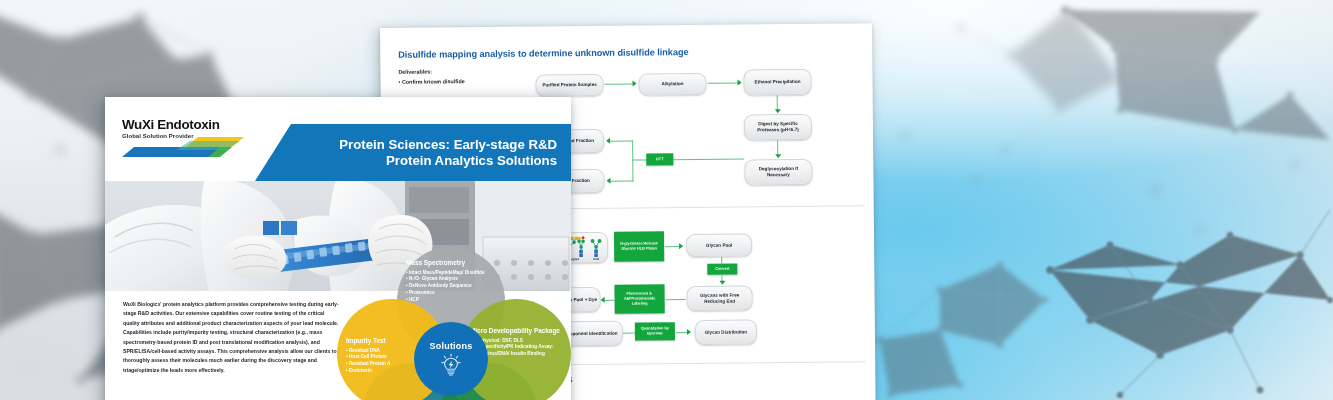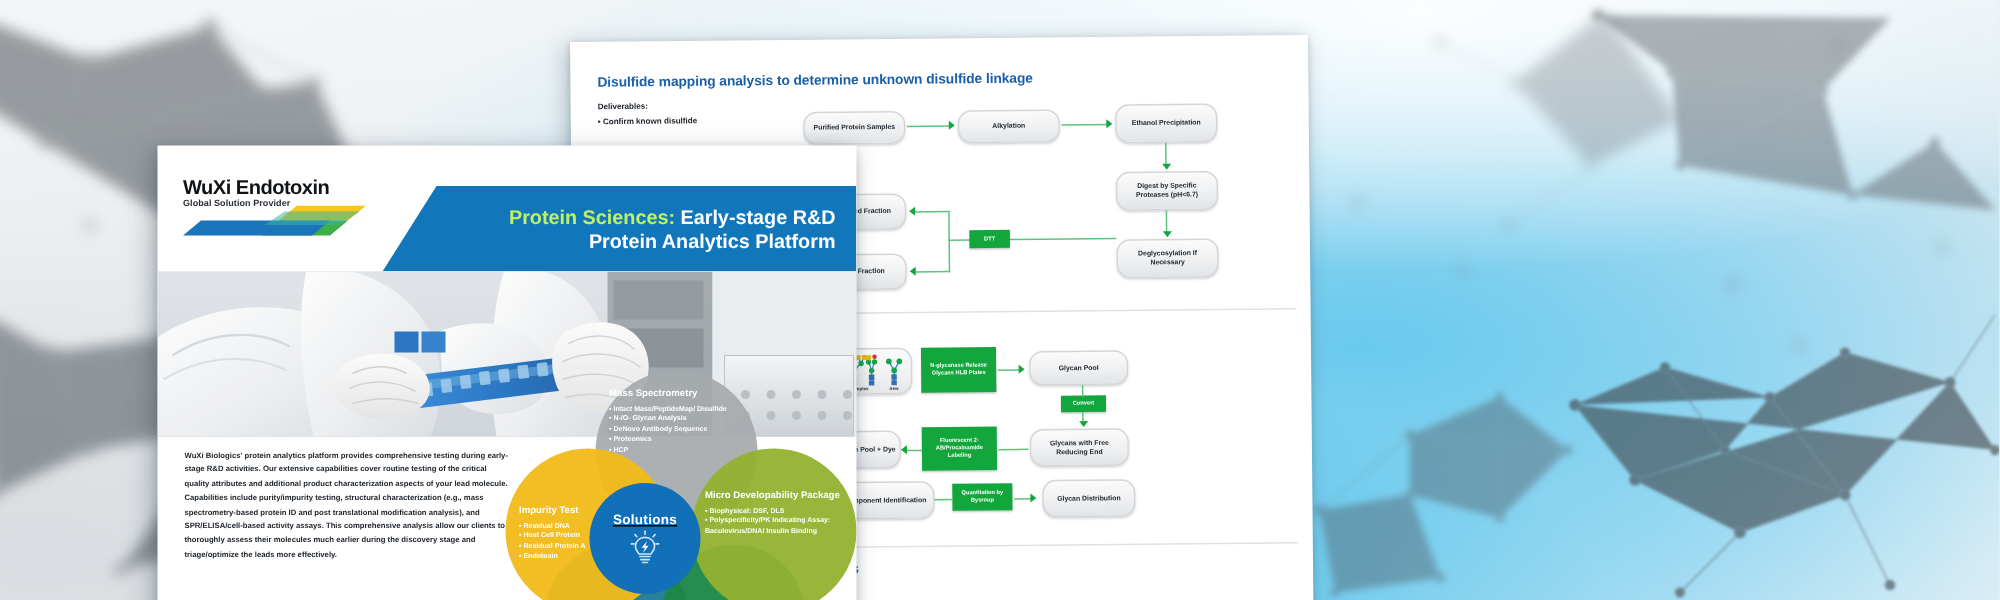--- a/index.html
+++ b/index.html
@@ -124,21 +124,21 @@
   
   #banner{
     position:absolute; left:150px; top:27px; right:0; height:57px;
     background:#1276bb;
     clip-path:polygon(36px 0, 100% 0, 100% 100%, 0 100%);
     display:flex; flex-direction:column; align-items:flex-end; justify-content:center;
     padding-right:14px;
   }
   .banner-l1{ font-size:13.2px; font-weight:bold; line-height:1.18; white-space:nowrap; }
   .banner-l2{ font-size:13.2px; font-weight:bold; color:#ffffff; line-height:1.18; white-space:nowrap; }
-  .b-light{ color:#bef264; }
+  .b-light{ color:#ffffff; }
   .b-white{ color:#ffffff; }
 
   
   #photo{
     position:absolute; left:0; top:84px; width:466px; height:110px;
     overflow:hidden;
     background:linear-gradient(180deg,#d3d8dc 0%,#c5cbd0 100%);
   }
   #photo svg{ position:absolute; inset:0; }
 
@@ -157,23 +157,23 @@
   }
   .circ-title{ font-weight:bold; font-size:6.4px; color:#ffffff; line-height:1.22; margin-bottom:3px; }
   .circ-list{ font-size:4.7px; color:#ffffff; font-weight:bold; line-height:1.42; }
   .circ-list div::before{ content:"• "; }
   #c-ms{ width:108px; height:108px; left:64px; top:0;  background:rgba(166,170,173,0.93); padding-top:12px; }
   #c-imp{ width:110px; height:110px; left:4px;  top:52px; background:rgba(241,186,24,0.95); padding-top:38px; }
   #c-micro{ width:110px; height:110px; left:128px;top:52px;background:rgba(148,178,48,0.95); padding-top:28px; }
   #c-teal{ width:96px; height:96px; left:30px; top:116px; background:rgba(26,123,142,0.95); }
   #c-green{ width:96px; height:96px; left:108px;top:116px; background:rgba(27,135,68,0.95); }
   #c-center{
-    width:74px; height:74px; left:60px; top:75px;
+    width:74px; height:74px; left:81px; top:75px;
     background:#1170b8;
-    align-items:center; justify-content:center; padding:0;text-decoration:underline;
+    align-items:center; justify-content:center; padding:0;
   }
   .sol-title{ font-weight:bold; font-size:9px; color:#ffffff; letter-spacing:0.2px; }
   .bulb{ margin-top:2px; }
 </style>
 </head>
 <body>
 
 <div id="bg">
   <div class="grad-base"></div>
   <div class="grad-greyright"></div>
@@ -455,21 +455,21 @@
       <polygon points="14,10 100,10 88,20 2,20" fill="#1b75bb"></polygon>
       <polygon points="70,4 120,4 106,13 56,13" fill="#39b4a0" opacity="0.55"></polygon>
     </svg>
   </div>
 
   <div id="banner">
     <div class="banner-l1">
       <span class="b-light">Protein Sciences:</span>
       <span class="b-white">Early-stage R&amp;D</span>
     </div>
-    <div class="banner-l2">Protein Analytics Platform</div>
+    <div class="banner-l2">Protein Analytics Solutions</div>
   </div>
 
   <div id="photo">
     <svg viewBox="0 0 466 110" width="466" height="110">
       <defs>
         <linearGradient id="bgph" x1="0" y1="0" x2="0" y2="1">
           <stop offset="0" stop-color="#dfe3e7"></stop>
             <stop offset="1" stop-color="#cdd3d8"></stop>
         </linearGradient>
         <linearGradient id="coat" x1="0" y1="0" x2="1" y2="1">

